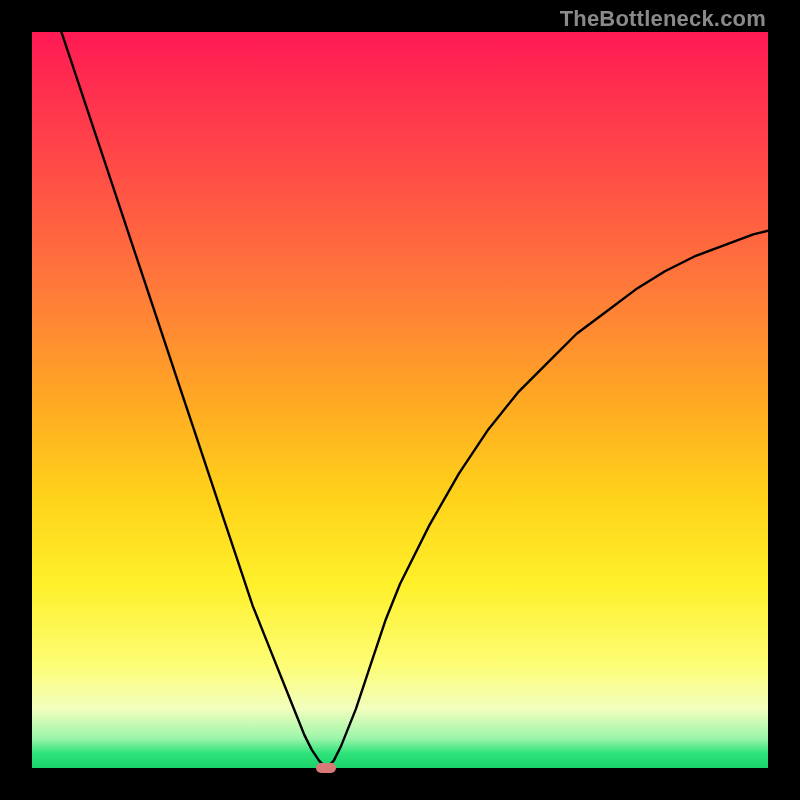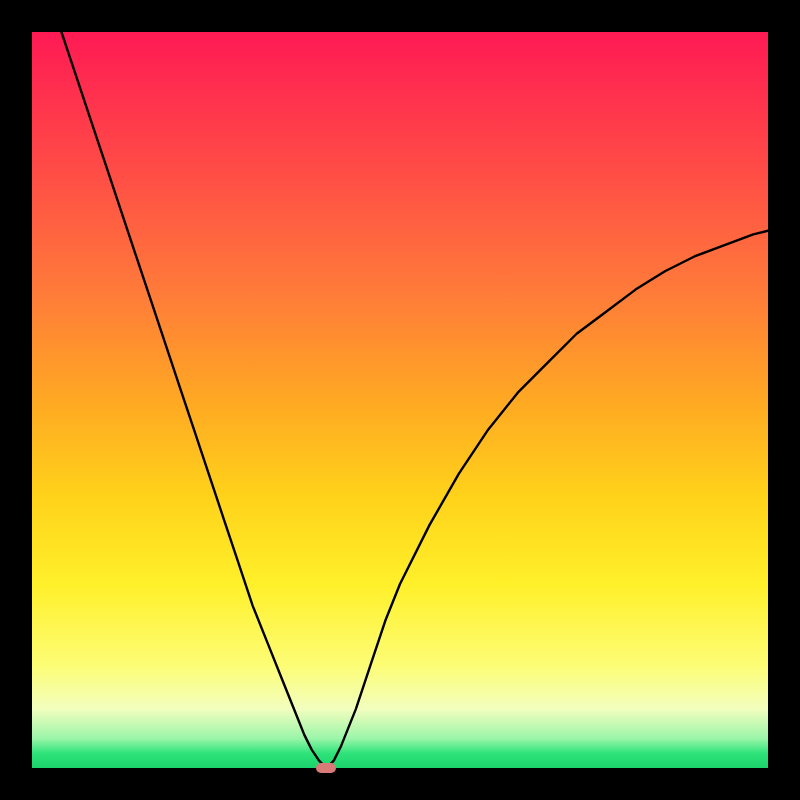--- a/index.html
+++ b/index.html
@@ -68,13 +68,14 @@
 </head>
 <body>
 
 <div class="frame">
   <div class="plot-area">
     <svg class="curve" width="736" height="736" viewBox="0 0 736 736">
       <path id="curve-path" fill="none" stroke="#000" stroke-width="2.4" stroke-linecap="round" stroke-linejoin="round" d="M29.44 0.00 L44.16 44.16 L58.88 88.32 L73.60 132.48 L88.32 176.64 L103.04 220.80 L117.76 264.96 L132.48 309.12 L147.20 353.28 L161.92 397.44 L176.64 441.60 L191.36 485.76 L206.08 529.92 L220.80 574.08 L235.52 610.88 L250.24 647.68 L264.96 684.48 L272.32 702.88 L279.68 717.60 L287.04 728.64 L294.40 736.00 L301.76 728.64 L309.12 713.92 L323.84 677.12 L338.56 632.96 L353.28 588.80 L368.00 552.00 L397.44 493.12 L426.88 441.60 L456.32 397.44 L485.76 360.64 L515.20 331.20 L544.64 301.76 L574.08 279.68 L603.52 257.60 L632.96 239.20 L662.40 224.48 L691.84 213.44 L721.28 202.40 L736.00 198.72"></path>
     </svg>
     <div id="min-marker" class="min-marker" style="left: 294.4px; top: 736px; background: rgb(216, 122, 120);"></div>
   </div>
+  <div class="watermark">TheBottleneck.com</div>
 </div>
 
 </body></html>

